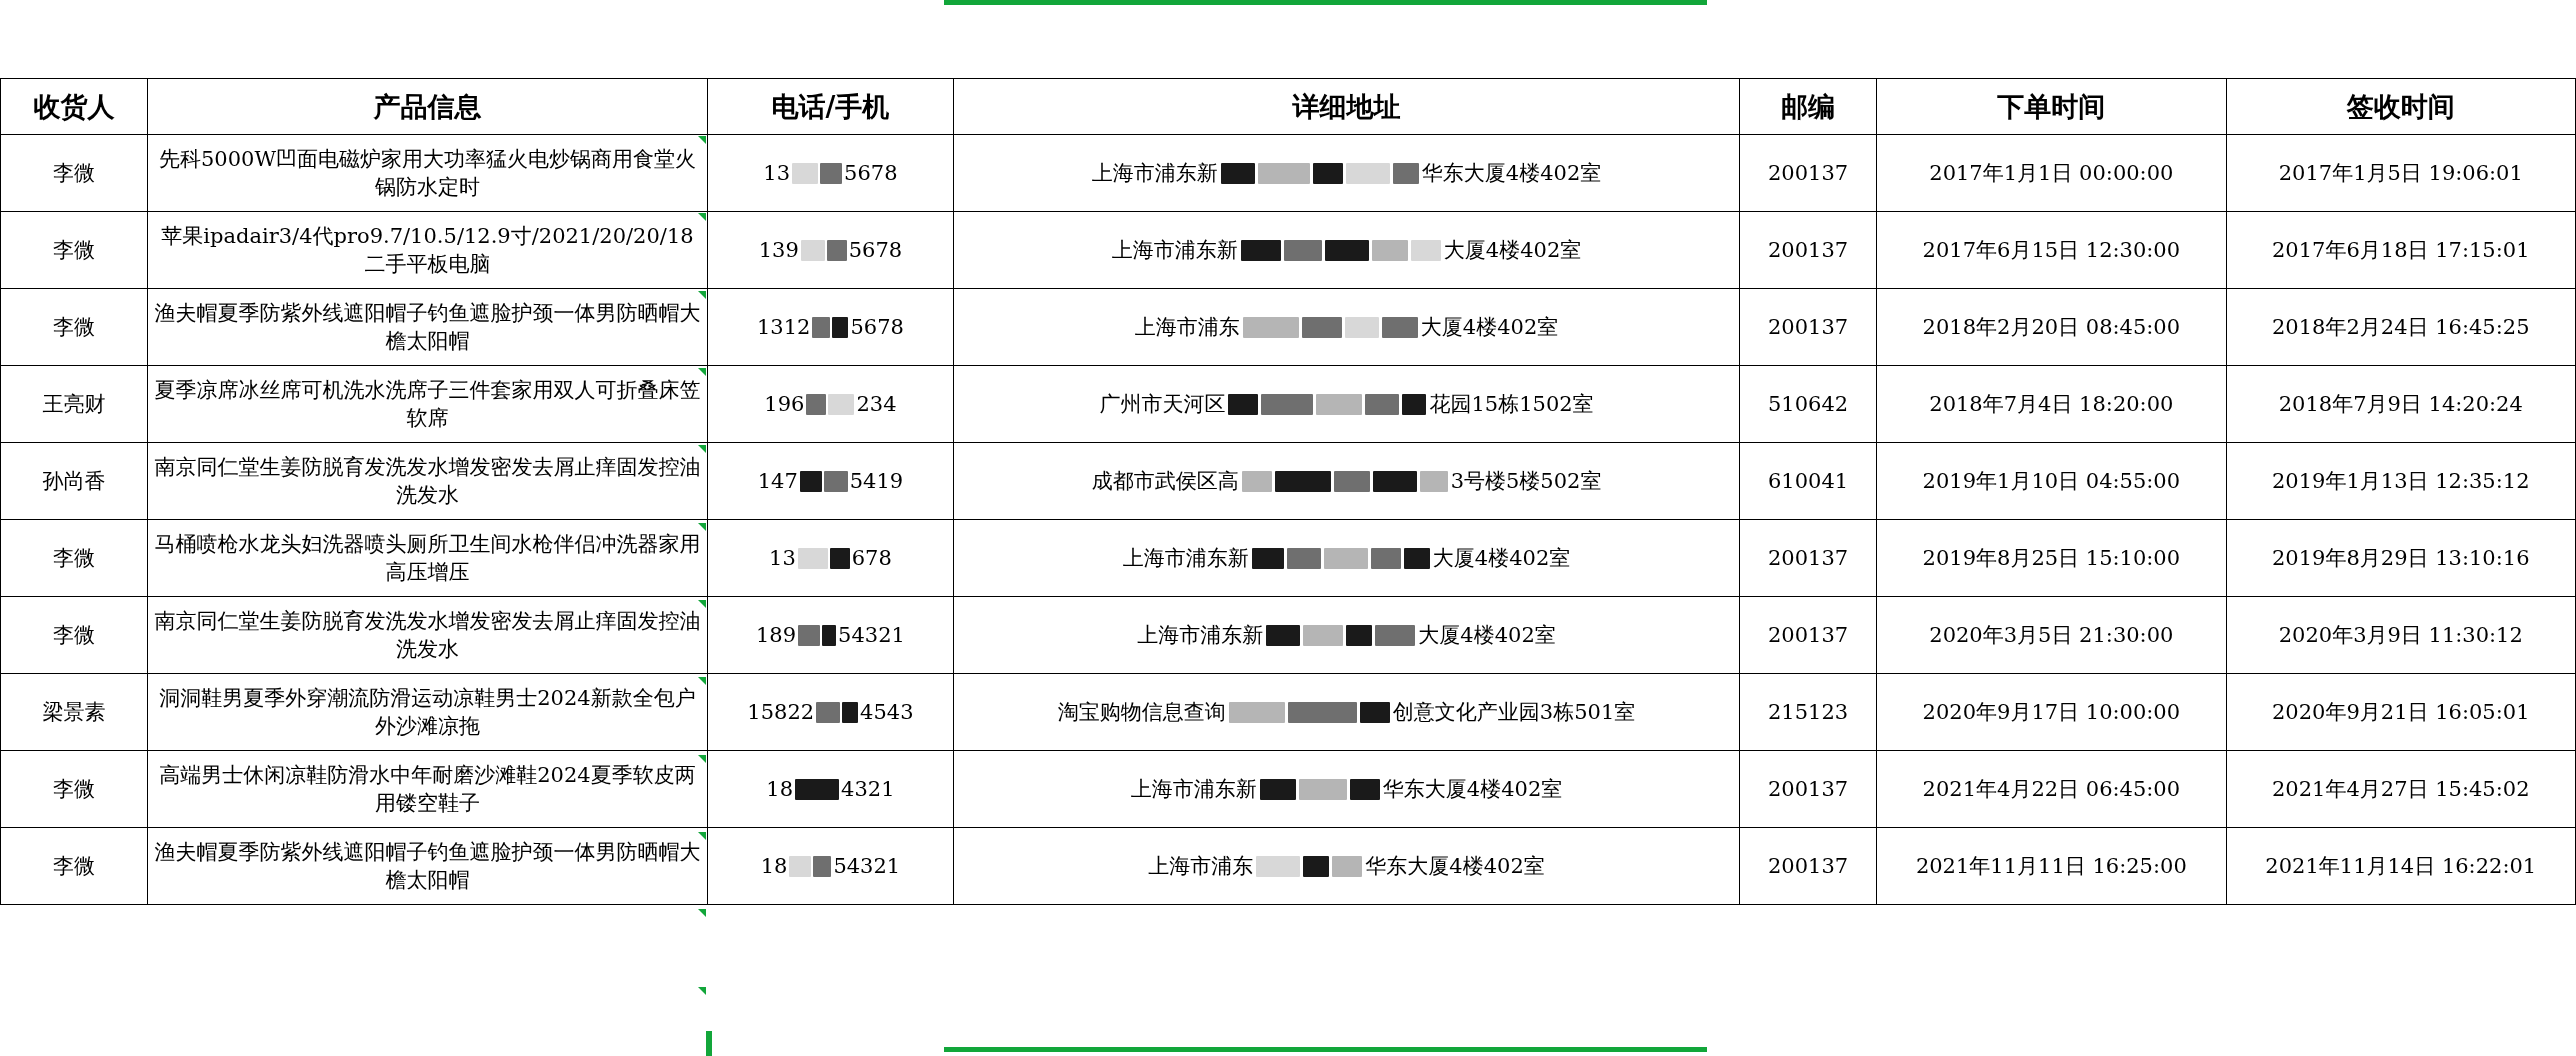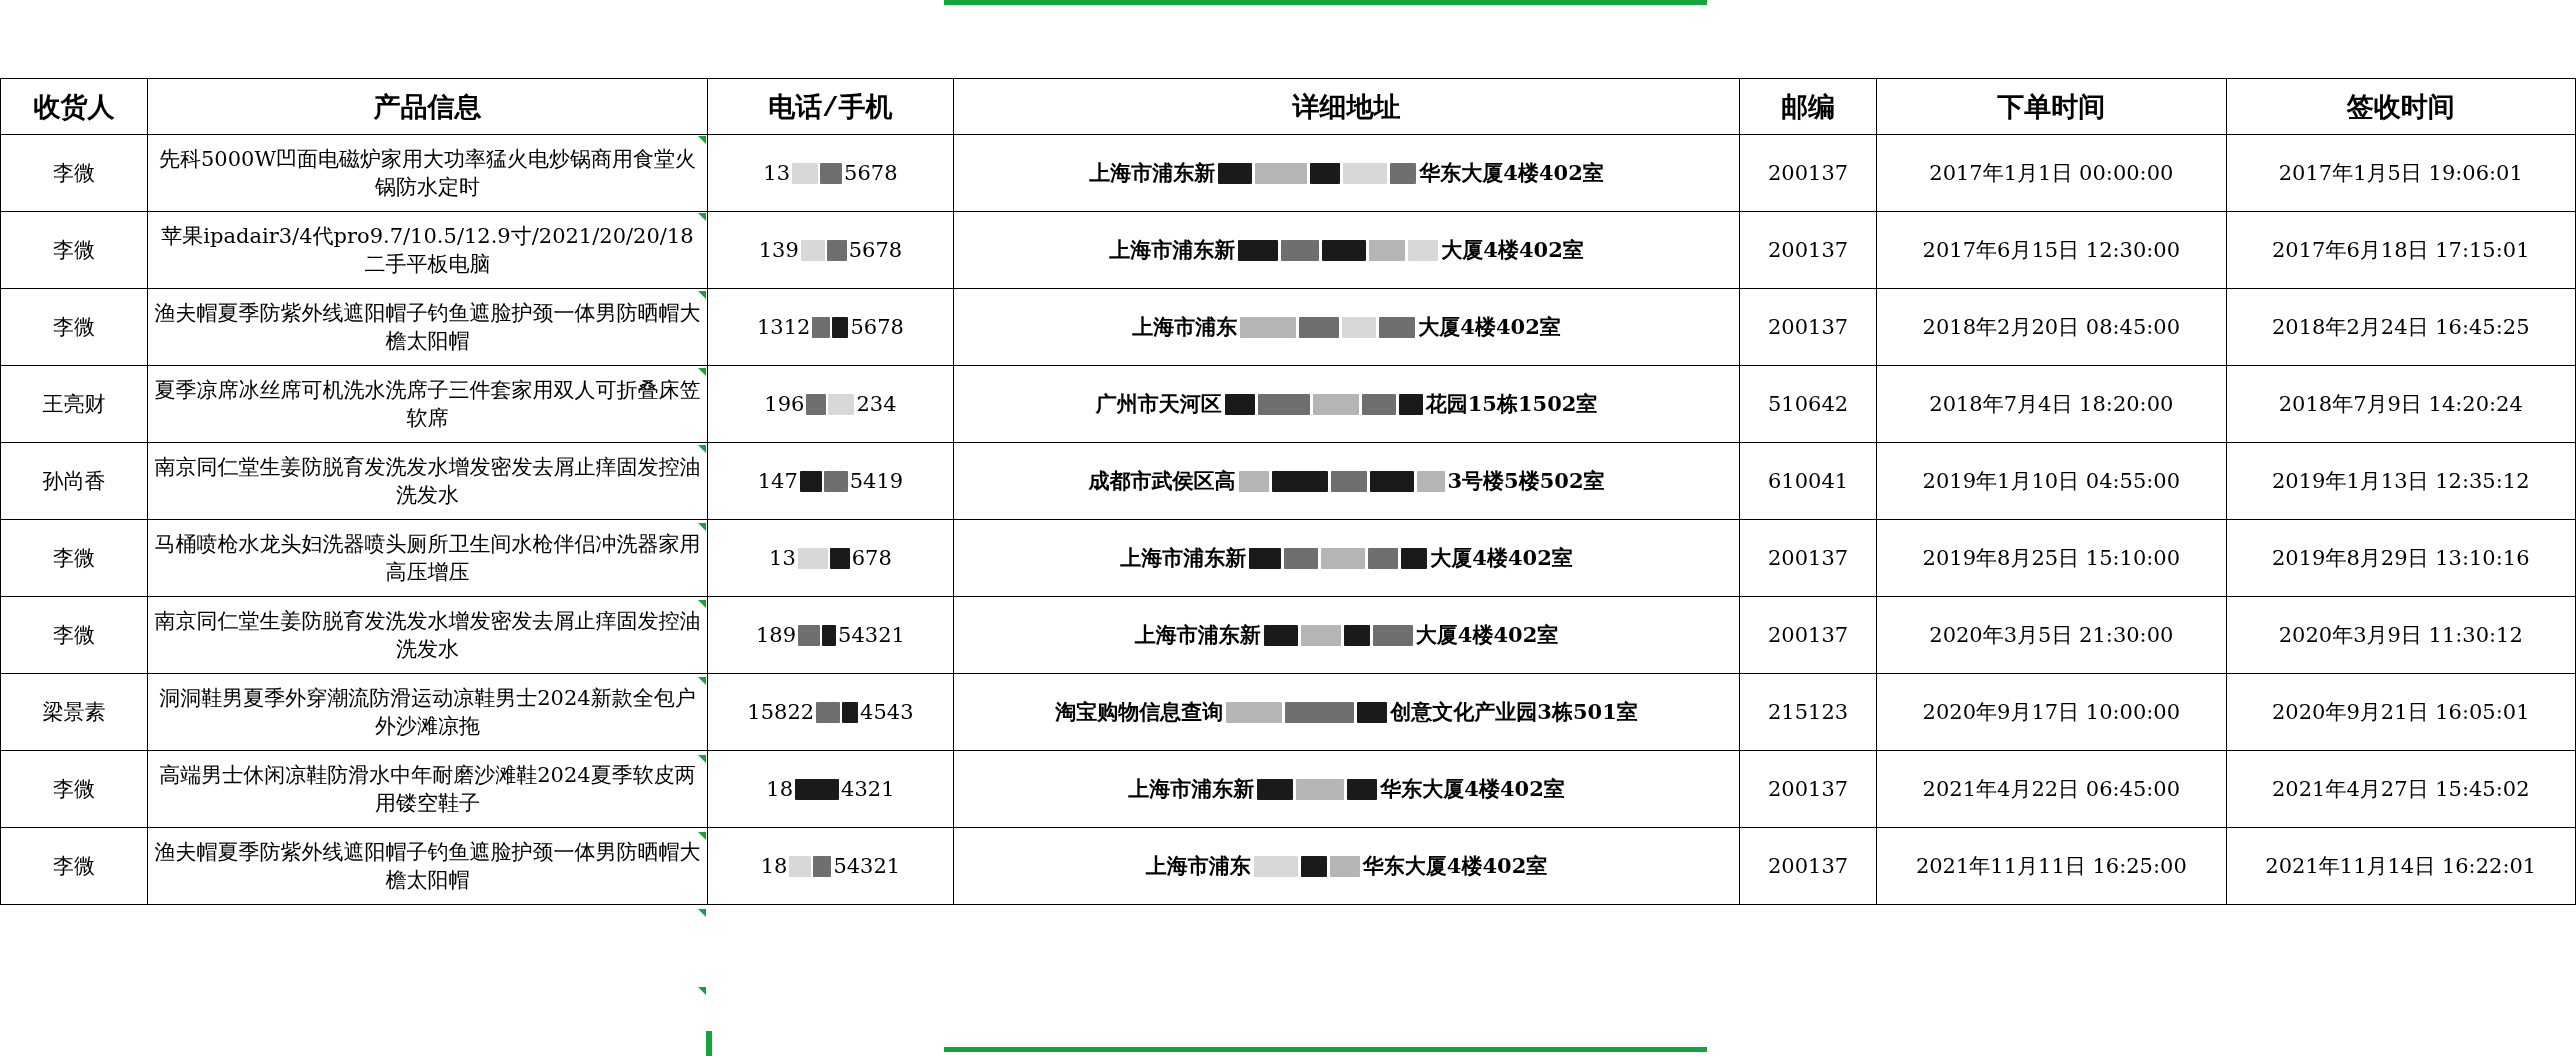--- a/index.html
+++ b/index.html
@@ -58,21 +58,20 @@
     text-align: center;
     vertical-align: middle;
     font-family: "DejaVu Serif", serif;
     padding: 2px 4px;
     box-sizing: border-box;
   }
   table.grid th {
     font-weight: bold;
     font-size: 27px;
     height: 56px;
-    font-family: Liberation Mono, monospace;
   }
   table.grid td {
     font-size: 21px;
     height: 77px;
     line-height: 1.35;
   }
   
   col.c0 { width: 147px; }
   col.c1 { width: 559px; }
   col.c2 { width: 246px; }
@@ -105,21 +104,20 @@
   .r-dk { background: #1a1a1a; }
   .r-md { background: #6f6f6f; }
   .r-lt { background: #b5b5b5; }
   .r-xl { background: #d8d8d8; }
 
   .addr-inner {
     display: inline-flex;
     align-items: center;
     gap: 3px;
     white-space: nowrap;
-    font-weight: bold;
   }
   .phone-inner {
     display: inline-flex;
     align-items: center;
     gap: 2px;
     white-space: nowrap;
   }
 
   
   .corner-mark {

